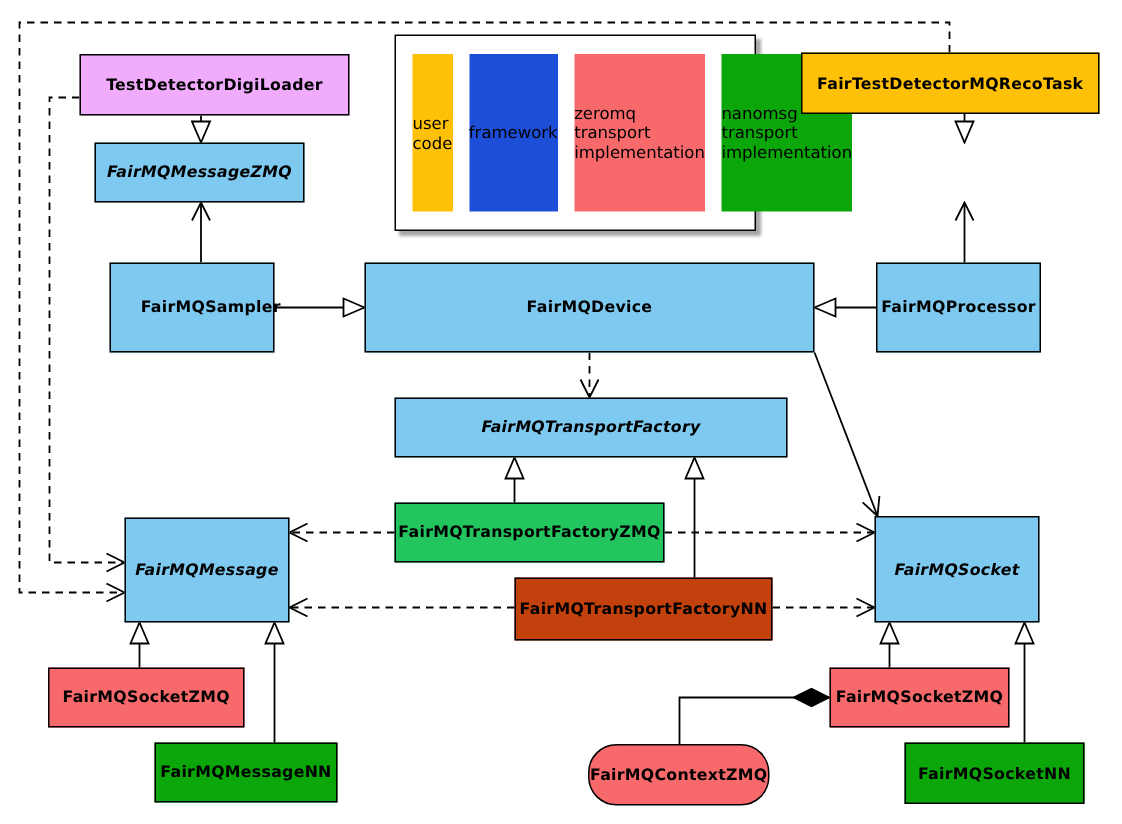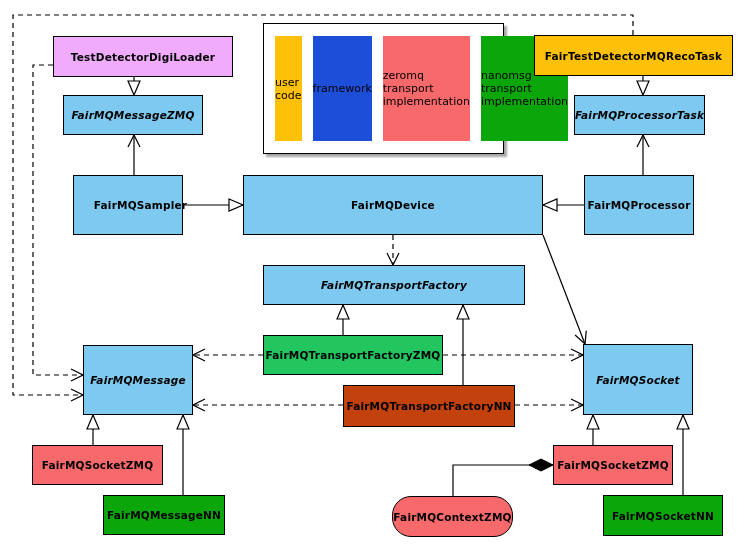--- a/index.html
+++ b/index.html
@@ -74,21 +74,20 @@
   <div class="legend">
     <div class="swatch" style="background-color: rgb(255, 193, 7);">user code</div>
     <div class="swatch" style="background-color: #1d4ed8;">framework</div>
     <div class="swatch" style="background-color: rgb(248, 105, 107);">zeromq transport implementation</div>
     <div class="swatch" style="background-color: rgb(10, 166, 10);">nanomsg transport implementation</div>
   </div>
 
   <div class="node" style="left: 53px; top: 36px; width: 180px; height: 41px; background-color: #f0abfc;">TestDetectorDigiLoader</div>
   <div class="node" style="left: 534px; top: 35px; width: 199px; height: 41px; background-color: rgb(255, 193, 7);">FairTestDetectorMQRecoTask</div>
   <div class="node abstract" style="left: 63px; top: 95px; width: 140px; height: 40px; background-color: rgb(125, 201, 240);">FairMQMessageZMQ</div>
-  <div class="node abstract" style="left: 574px; top: 95px; width: 131px; height: 40px; background-color: rgb(125, 201, 240);">FairMQProcessorTask</div>
   <div class="node" style="left: 73px; top: 175px; width: 110px; height: 60px; background-color: rgb(125, 201, 240); padding-left: 25px;">FairMQSampler</div>
   <div class="node" style="left: 243px; top: 175px; width: 300px; height: 60px; background-color: rgb(125, 201, 240);">FairMQDevice</div>
   <div class="node" style="left: 584px; top: 175px; width: 110px; height: 60px; background-color: rgb(125, 201, 240);">FairMQProcessor</div>
   <div class="node abstract" style="left: 263px; top: 265px; width: 262px; height: 40px; background-color: rgb(125, 201, 240);">FairMQTransportFactory</div>
   <div class="node" style="left: 263px; top: 335px; width: 180px; height: 40px; background-color: #22c55e;">FairMQTransportFactoryZMQ</div>
   <div class="node" style="left: 343px; top: 385px; width: 172px; height: 42px; background-color: #c2410c;">FairMQTransportFactoryNN</div>
   <div class="node abstract" style="left: 83px; top: 345px; width: 110px; height: 70px; background-color: rgb(125, 201, 240);">FairMQMessage</div>
   <div class="node abstract" style="left: 583px; top: 344px; width: 110px; height: 71px; background-color: rgb(125, 201, 240);">FairMQSocket</div>
   <div class="node" style="left: 32px; top: 445px; width: 131px; height: 40px; background-color: rgb(248, 105, 107);">FairMQSocketZMQ</div>
   <div class="node" style="left: 103px; top: 495px; width: 122px; height: 40px; background-color: rgb(10, 166, 10);">FairMQMessageNN</div>

